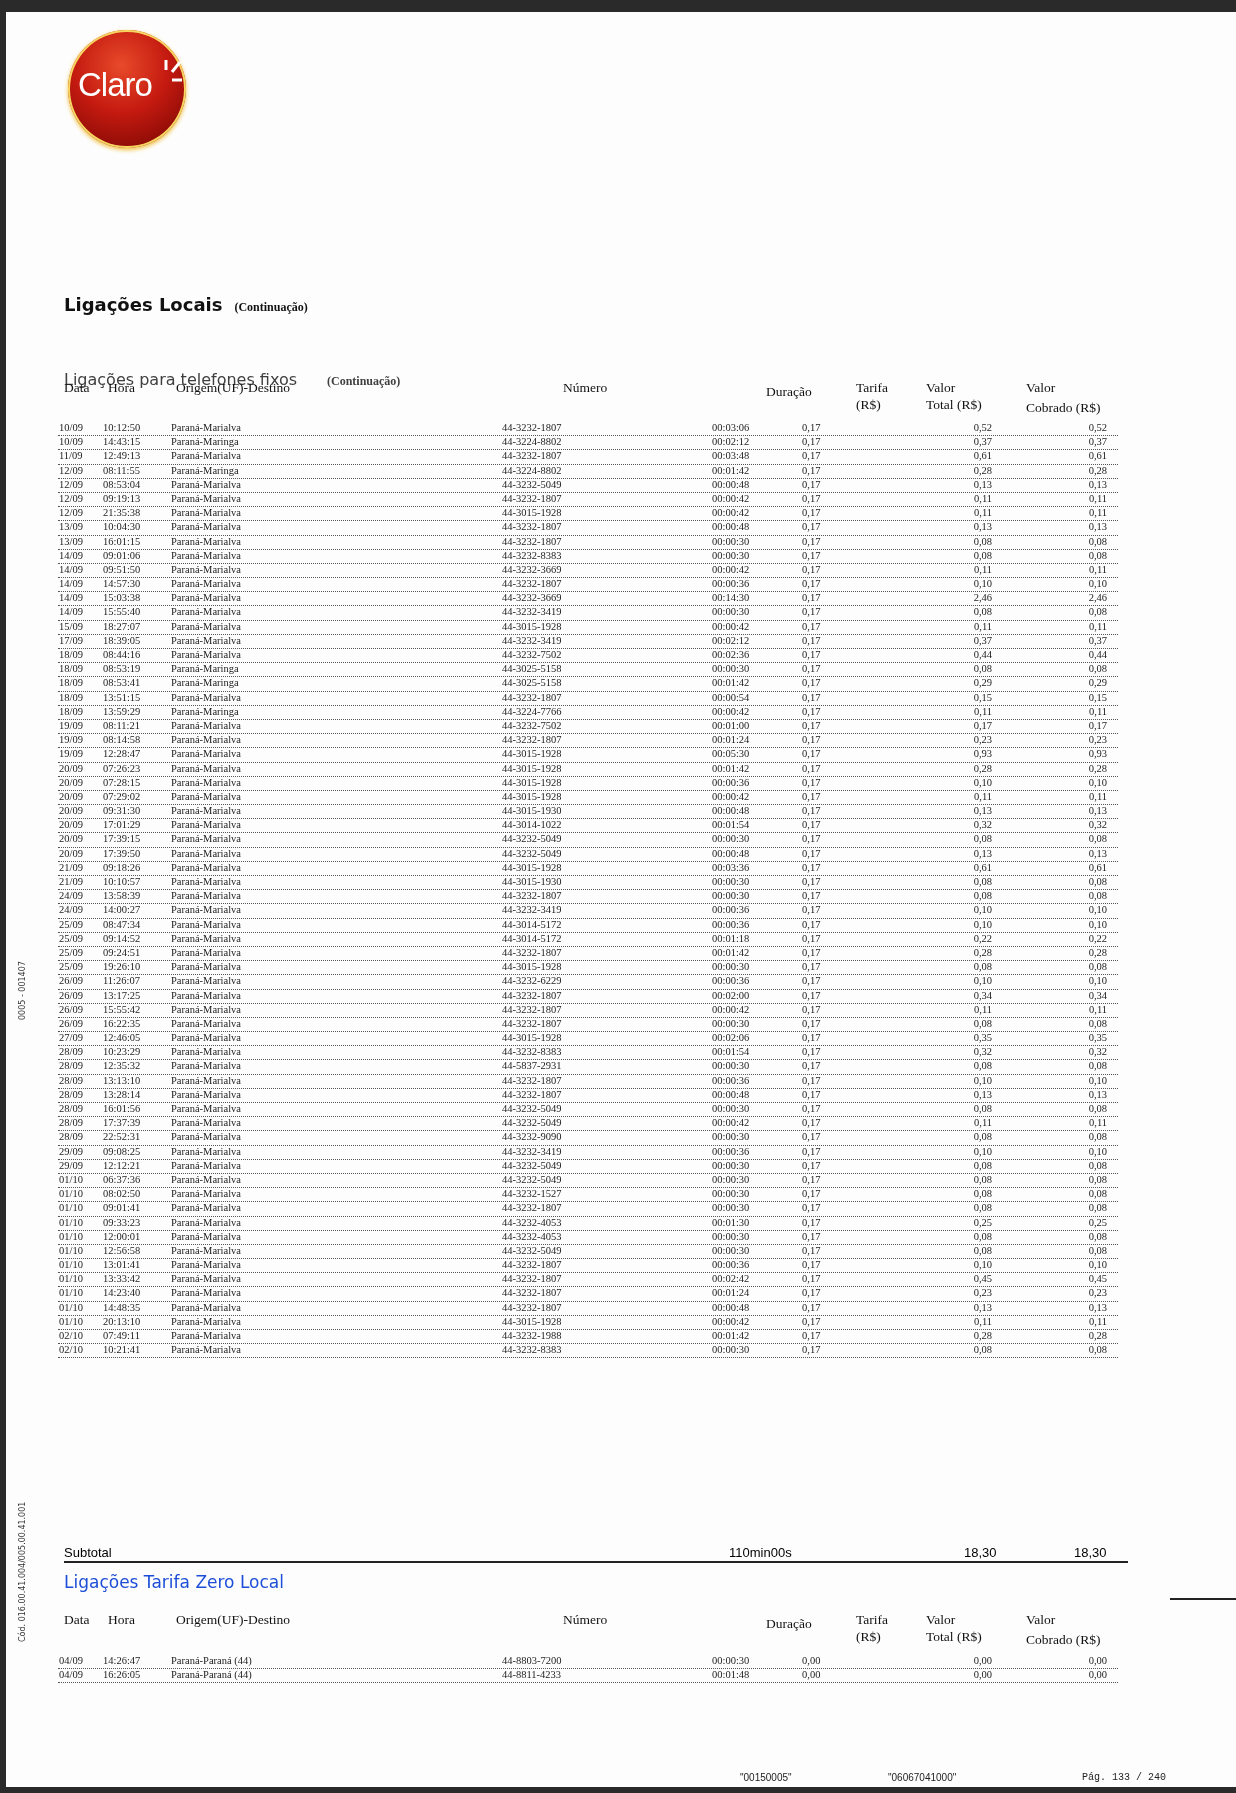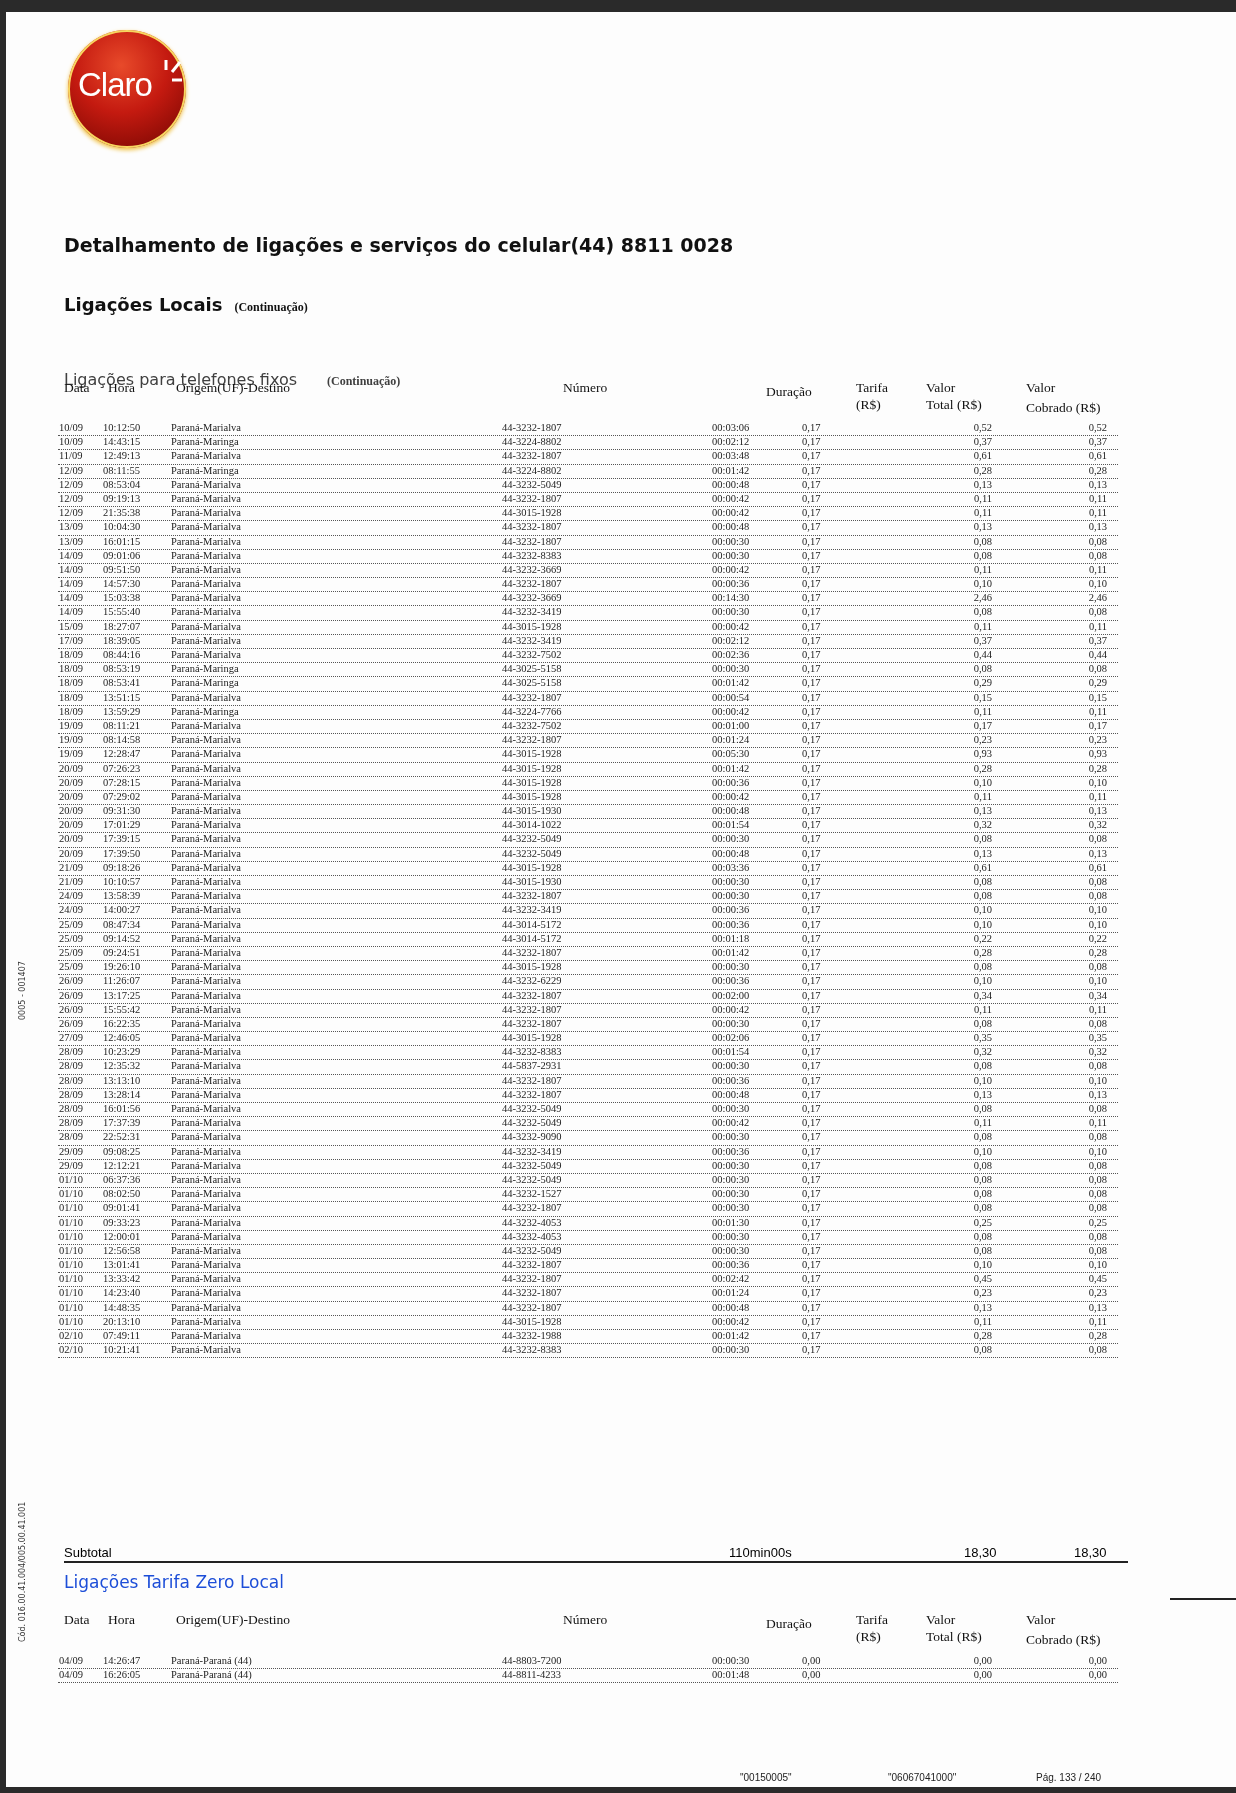--- a/index.html
+++ b/index.html
@@ -37,21 +37,20 @@
 <div class="page">
   <div class="logo">
     <span class="logo-text">Claro</span>
     <svg class="logo-rays" viewBox="0 0 22 30">
       <line x1="6" y1="2" x2="6" y2="12" stroke="#fff" stroke-width="3"></line>
       <line x1="20" y1="4" x2="12" y2="14" stroke="#fff" stroke-width="3"></line>
       <line x1="12" y1="22" x2="22" y2="22" stroke="#fff" stroke-width="3"></line>
     </svg>
   </div>
 
-  <div class="title">Detalhamento de ligações e serviços do celular(44) 8811 0028</div>
   <div class="h2">
     <span>Ligações Locais</span><small>(Continuação)</small>
   </div>
   <div class="h3">
     <span>Ligações para telefones fixos</span><small style="font-weight:bold;margin-left:30px">(Continuação)</small>
   </div>
 
   <div class="thead" id="thead1" style="top:368px">
       <span style="left: 0px; top: 0px;">Data</span>
       <span style="left: 44px; top: 0px;">Hora</span>
@@ -770,15 +769,15 @@
         <span class="c-tot">0,00</span>
         <span class="c-cob">0,00</span>
       </div>
     </div>
 
   <div class="vert1">0005 - 001407</div>
   <div class="vert2">Cód. 016.00.41.004/005.00.41.001</div>
 
   <div class="footer" style="left:734px">"00150005"</div>
   <div class="footer" style="left:882px">"06067041000"</div>
-  <div class="footer" style="left:1030px; font-family:Liberation Sans, sans-serif;text-align:right;">Pág.  133 /  240</div>
+  <div class="footer" style="left:1076px; font-family:Liberation Mono, monospace;text-align:right;">Pág.  133 /  240</div>
   <div class="edge-mark"></div>
 </div>
 
 </body></html>

